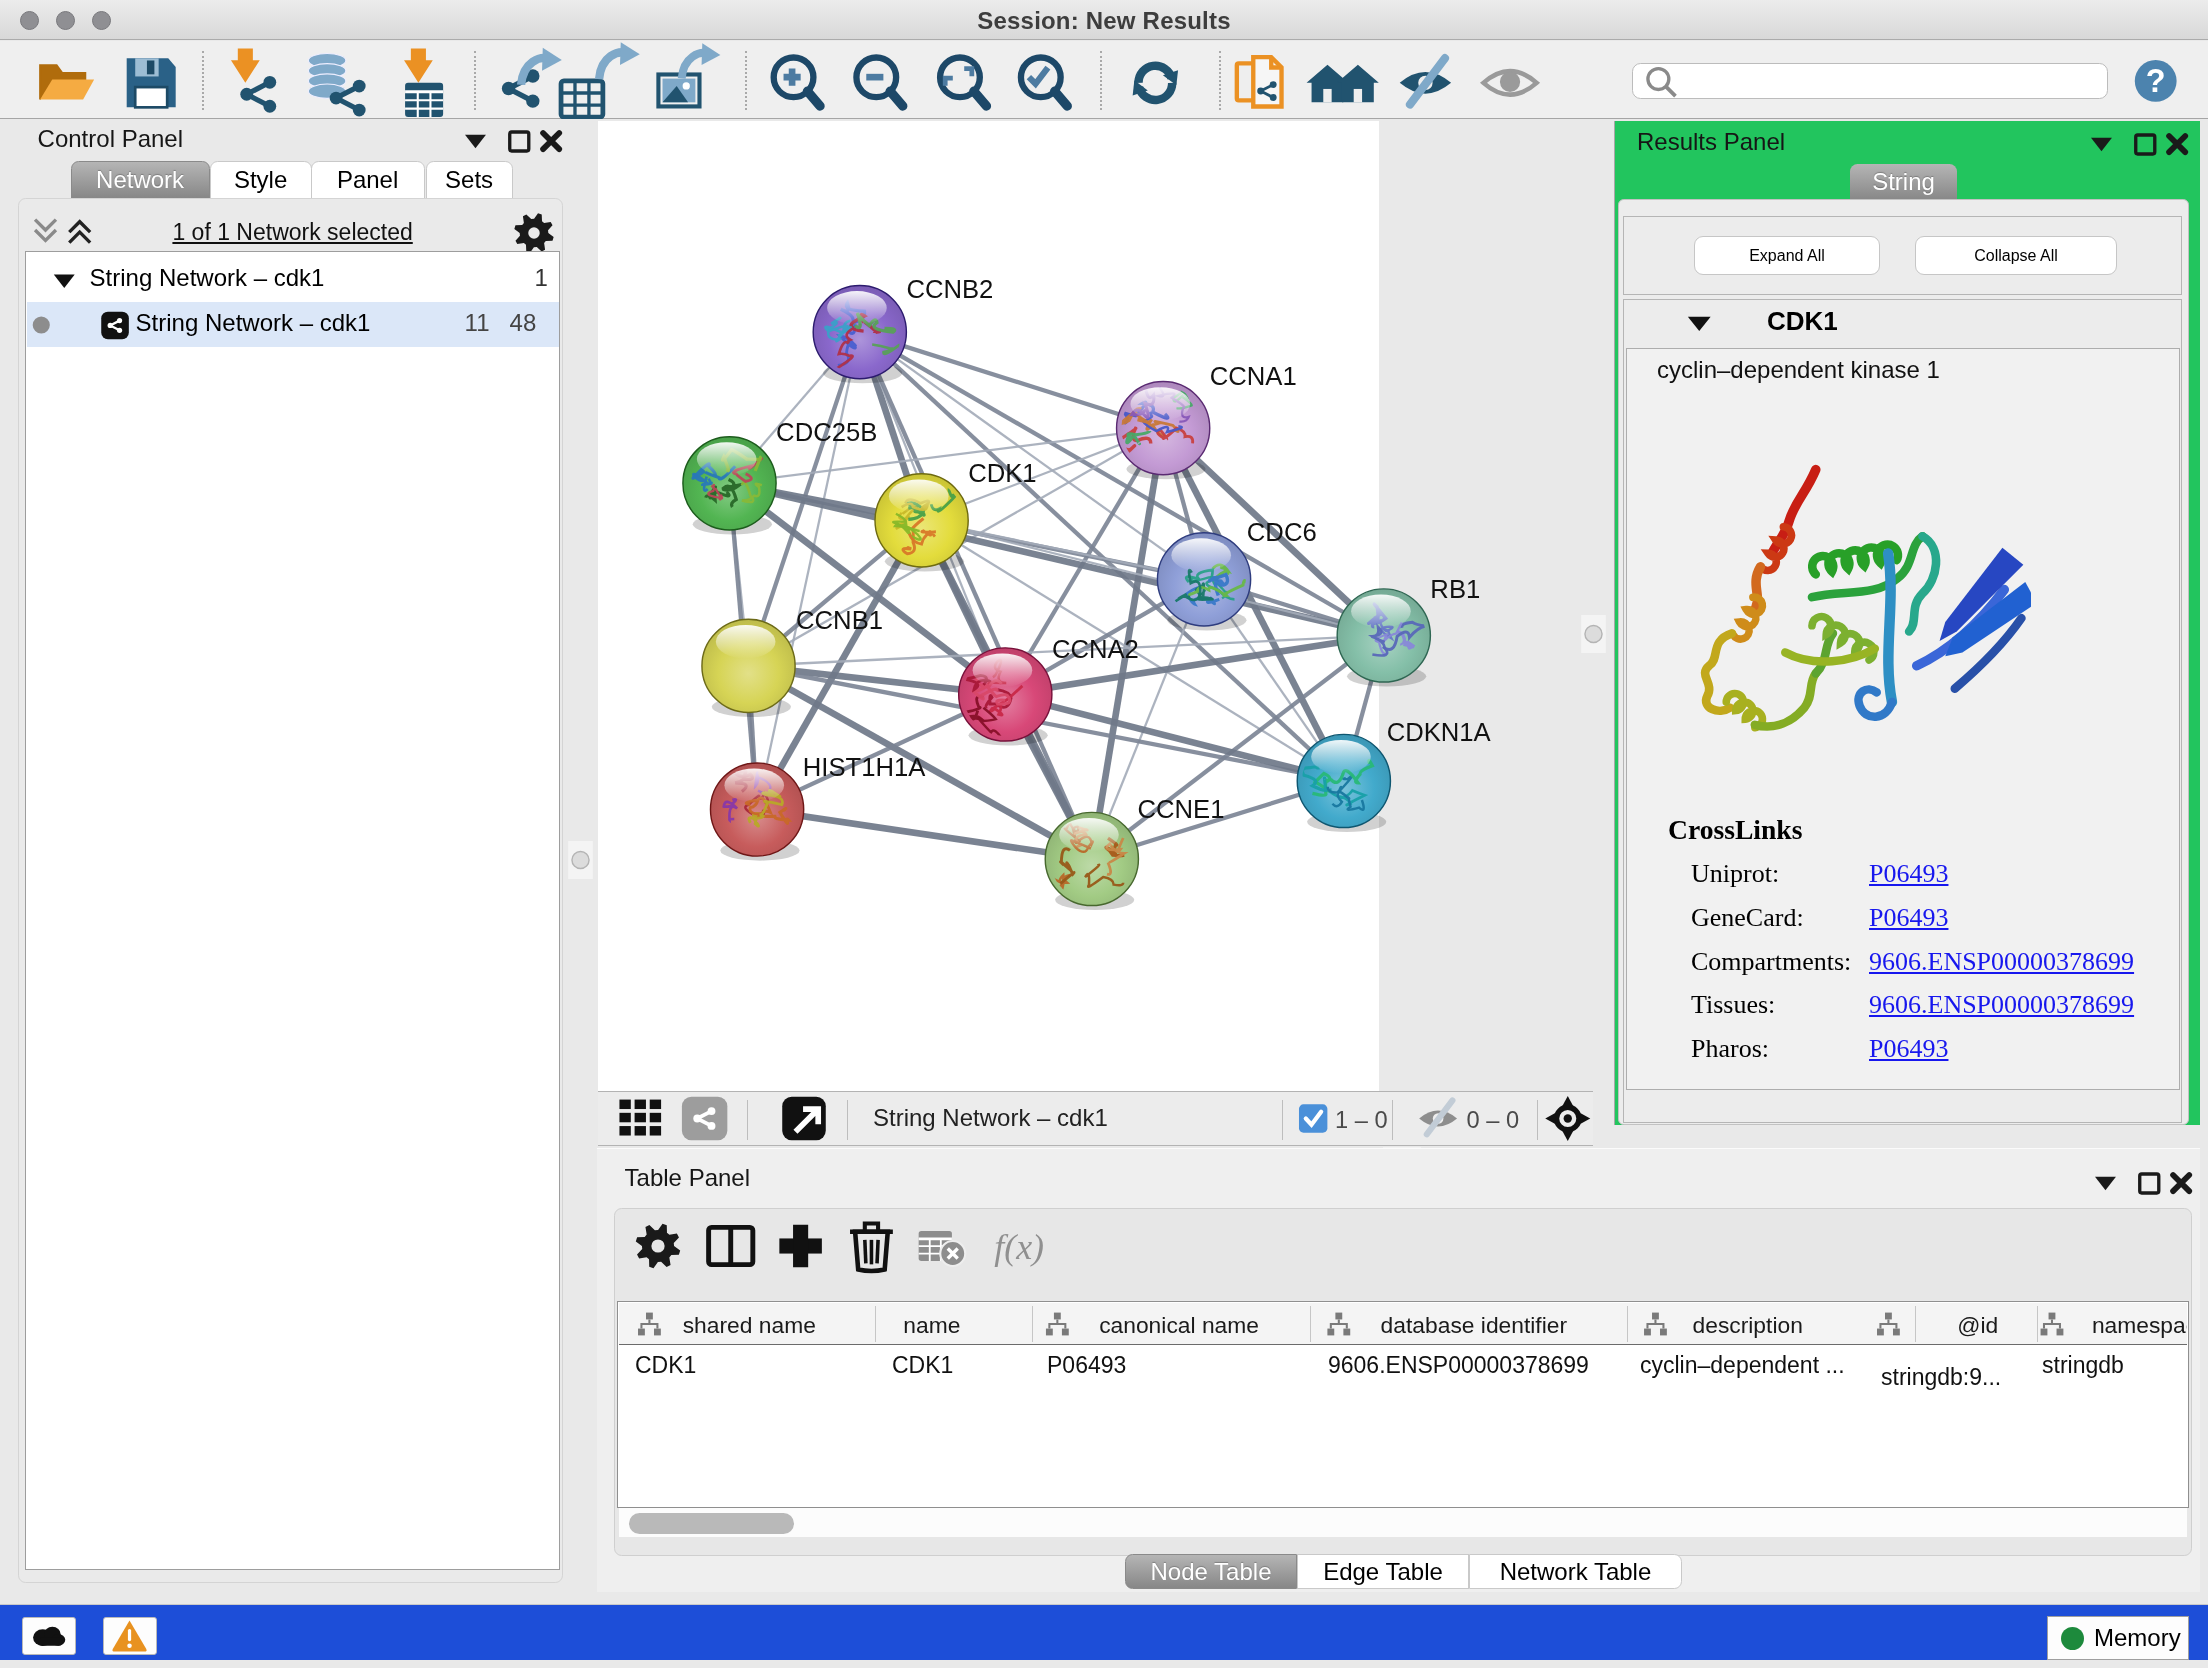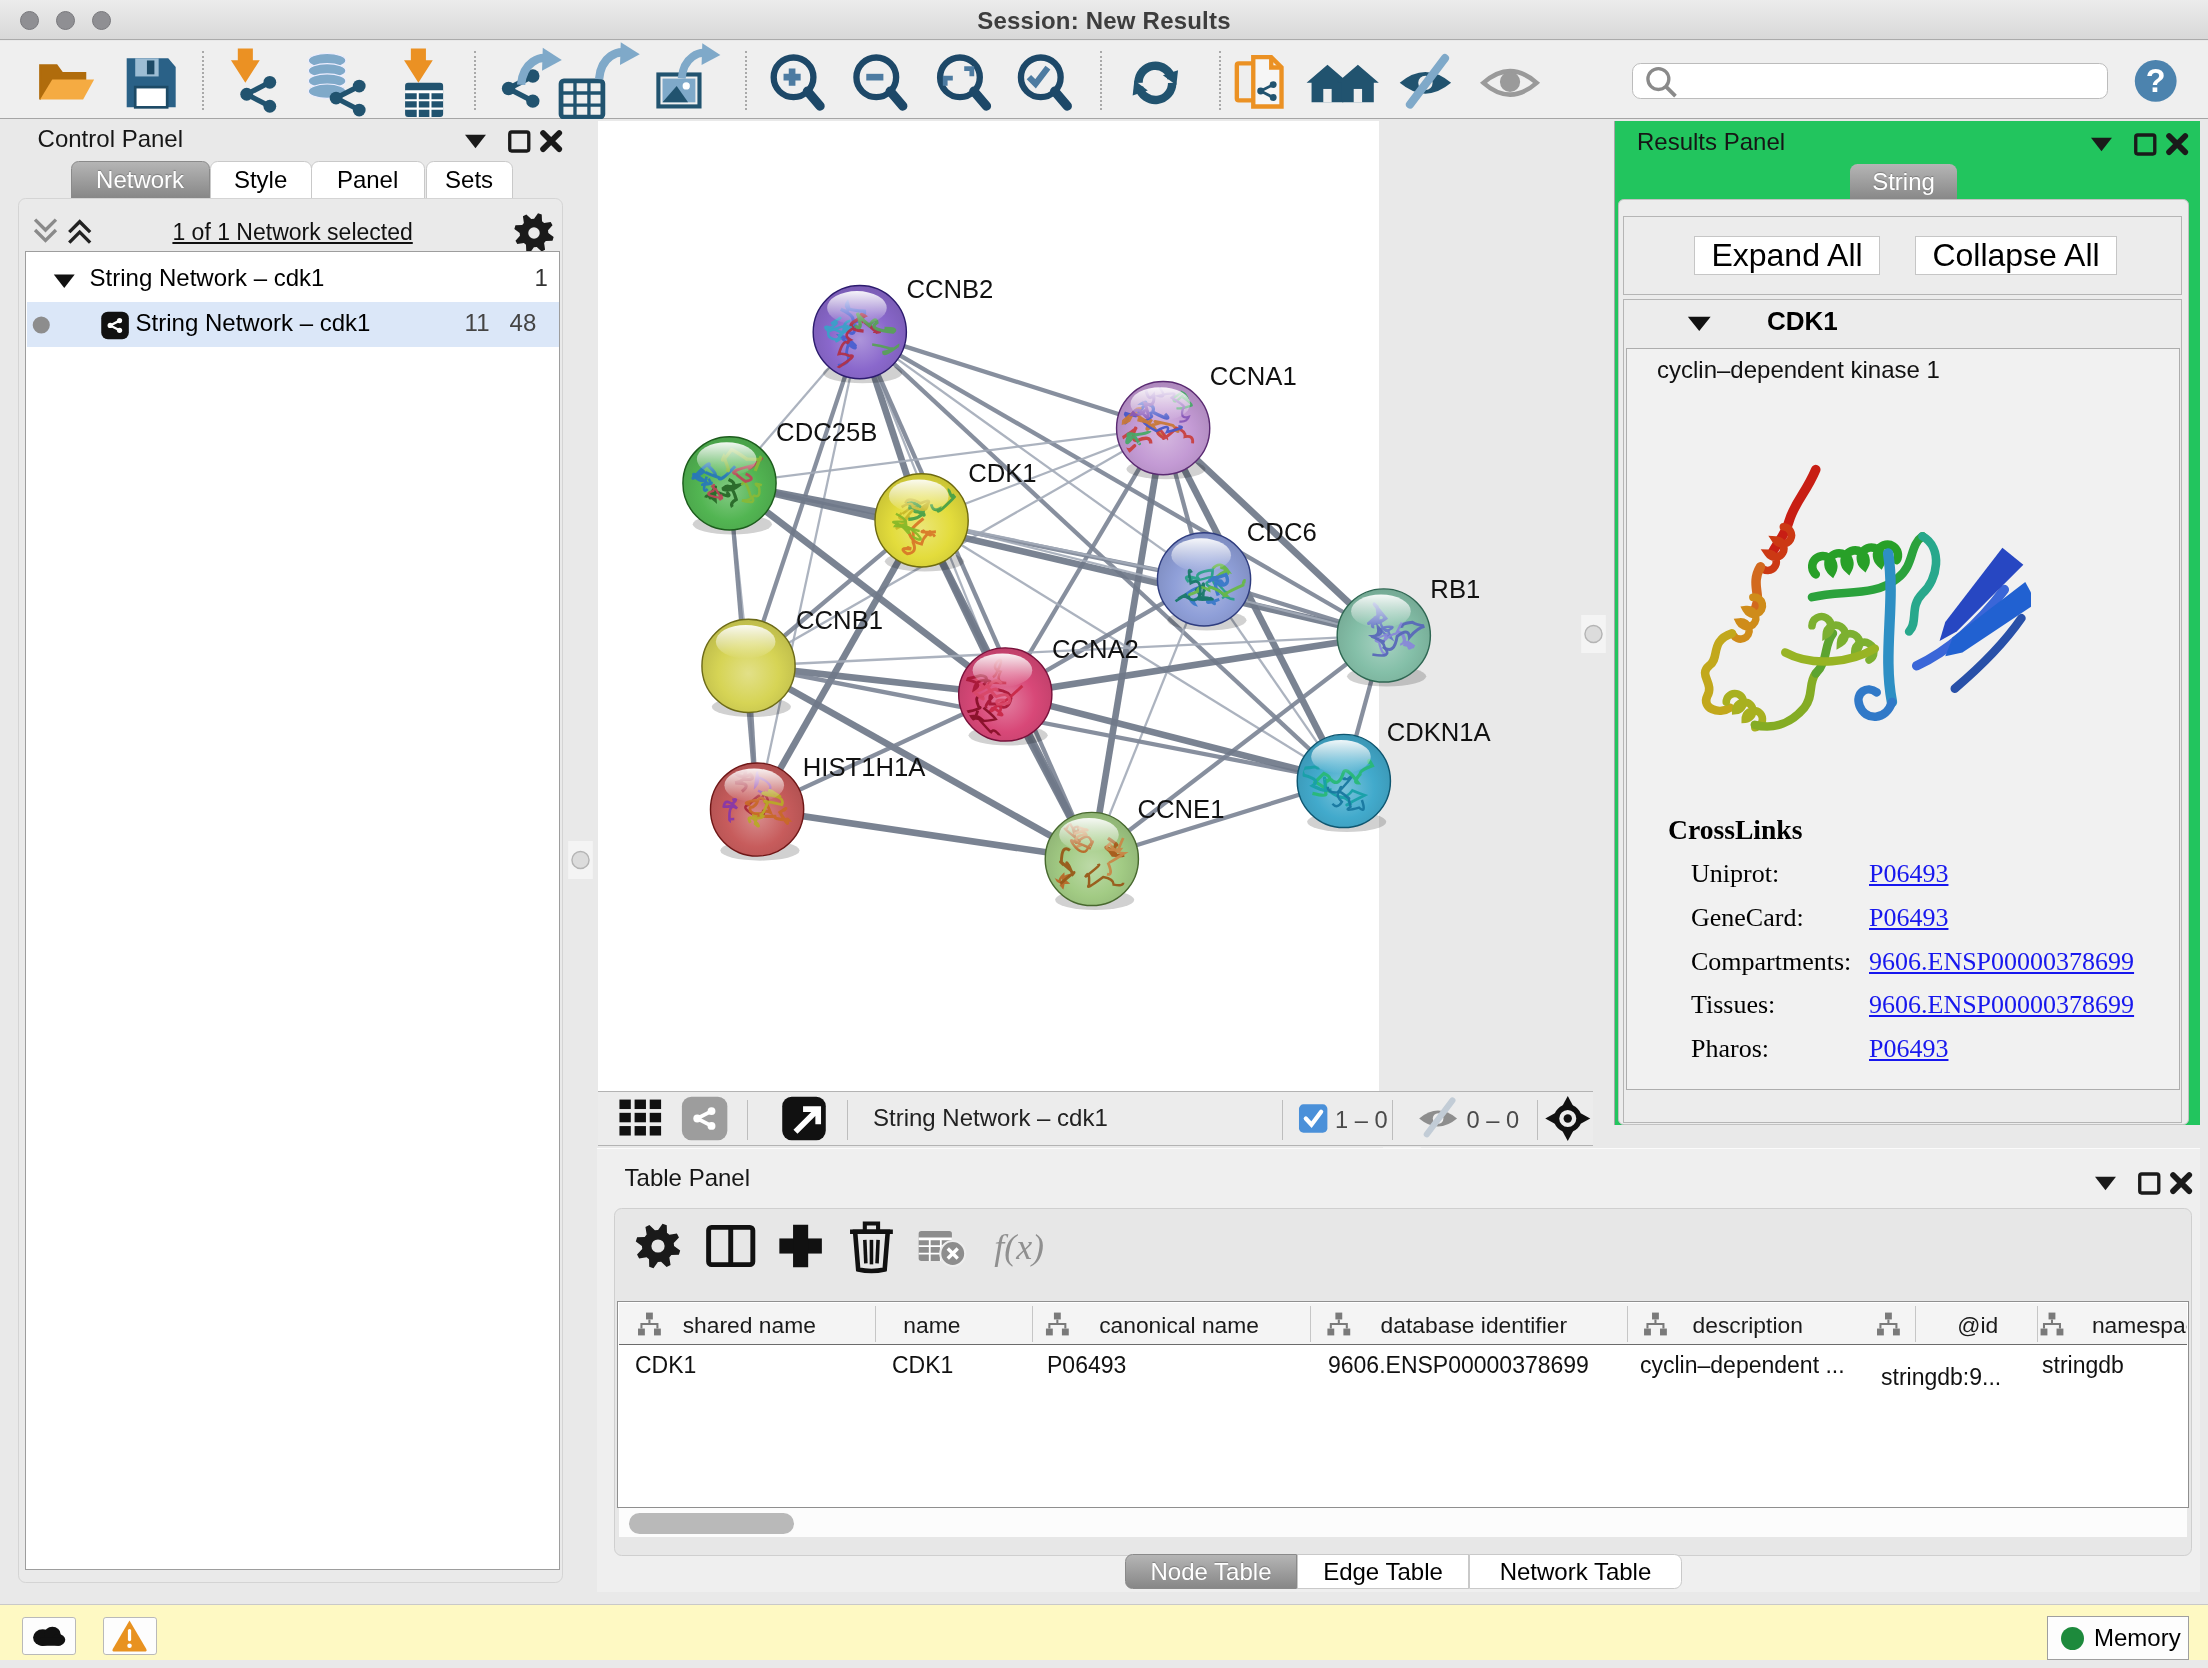--- a/index.html
+++ b/index.html
@@ -17,22 +17,22 @@
   background:#fff;border:1px solid #c9c9c9;color:#000;font-size:24px;}
 .tabsel{background:linear-gradient(#b5b5b5,#878787) !important;color:#fff !important;
   border-color:#8a8a8a !important;text-shadow:0 -1px 1px rgba(0,0,0,.25);}
 #cplist{left:17px;top:132px;width:535px;height:1319px;background:#fff;border:1.9px solid #9d9d9d;}
 .cprow{position:absolute;left:0;width:100%;height:45px;font-size:24px;color:#000;}
 #netcanvas{left:598px;top:121px;width:781px;height:970px;background:#fff;}
 #netbar{left:598px;top:1091px;width:995px;height:55px;background:#ececec;
   border-top:1px solid #b3b3b3;border-bottom:1px solid #b3b3b3;}
 .nbsep{top:7.6px;height:40px;width:0;border-left:1px solid #bdbdbd;}
 #respanel{left:1614px;top:121px;width:586px;height:1004px;background:#22c55e;border-left:1.9px solid #a8a8a8;}
-.rbtn{position:absolute;background:#fff;border:1px solid #c6c6c6;border-radius:0;
-  font-size:32px;color:#000;text-align:center;}
+.rbtn{position:absolute;background:#fff;border:1px solid #c6c6c6;border-radius:9px;
+  font-size:16px;color:#000;text-align:center;}
 #tpanel{left:597px;top:1148px;width:1603px;height:444px;background:#efefef;
   box-shadow:inset 0 1px 0 #fbfbfb;}
 .serif{font-family:"Liberation Serif",serif;}
 a.xl{color:#1717ee;text-decoration:underline;}
 </style></head><body>
 <div id="root">
     <div id="titlebar" class="abs">
       <div class="tl abs" style="left:20px"></div>
       <div class="tl abs" style="left:56px"></div>
       <div class="tl abs" style="left:92px"></div>
@@ -709,21 +709,21 @@
       <div class="abs" style="left:1284px;top:216px;font-size:23px;color:#111;">stringdb:9...</div>
       <div class="abs" style="left:1445px;top:204px;font-size:23px;color:#111;">stringdb</div>
       <div class="abs" style="left:22px;top:360px;width:1568px;height:28.5px;background:#fcfcfc;"></div>
       <div class="abs" style="left:32px;top:365px;width:165px;height:21px;background:#b9b9b9;border-radius:10.5px;"></div>
       <div id="btabs" class="abs" style="left:0;top:406px;width:1603px;height:35px;">
         <div class="tab tabsel" style="left:528px;width:172px;line-height:34px;border-radius:7.6px 0 0 7.6px;">Node Table</div>
         <div class="tab" style="left:700px;width:172px;line-height:34px;">Edge Table</div>
         <div class="tab" style="left:872px;width:213px;line-height:34px;border-radius:0 7.6px 7.6px 0;">Network Table</div>
       </div>
     </div>
-    <div class="abs" style="left:0;top:1604px;width:2208px;height:56px;background:#fef9c3;border-top:1px solid #c9c9c9;">
+    <div class="abs" style="left:0;top:1604px;width:2208px;height:56px;background:#1d4ed8;border-top:1px solid #c9c9c9;">
       <div class="abs" style="left:22px;top:12.4px;width:54px;height:38px;background:#fdfdfd;border:1px solid #b9b9b9;border-radius:2.9px;"></div>
       <svg width="54" height="38" viewBox="0 0 57 40" style="position:absolute;left:22px;top:12.4px;">
         <ellipse cx="21.88" cy="21.7" rx="10.2" ry="8.84" fill="#111"></ellipse>
         <ellipse cx="32.08" cy="18.3" rx="8.84" ry="8.16" fill="#111"></ellipse>
         <ellipse cx="38.2" cy="24.08" rx="7.48" ry="6.12" fill="#111"></ellipse>
         <rect x="17.8" y="21.7" width="24.48" height="8.5" rx="3.4000000000000004" fill="#111"></rect>
       </svg>
       <div class="abs" style="left:103px;top:12.4px;width:54px;height:38px;background:#fdfdfd;border:1px solid #b9b9b9;border-radius:2.9px;"></div>
       <svg width="54" height="38" viewBox="0 0 57 40" style="position:absolute;left:103px;top:12.4px;">
         <path d="M 28 3.6799999999999997 L 45.68 33.6 Q 47.040000000000006 36.32 43.64 36.32 L 12.36 36.32 Q 8.959999999999997 36.32 10.32 33.6 Z" fill="#e89220"></path>

